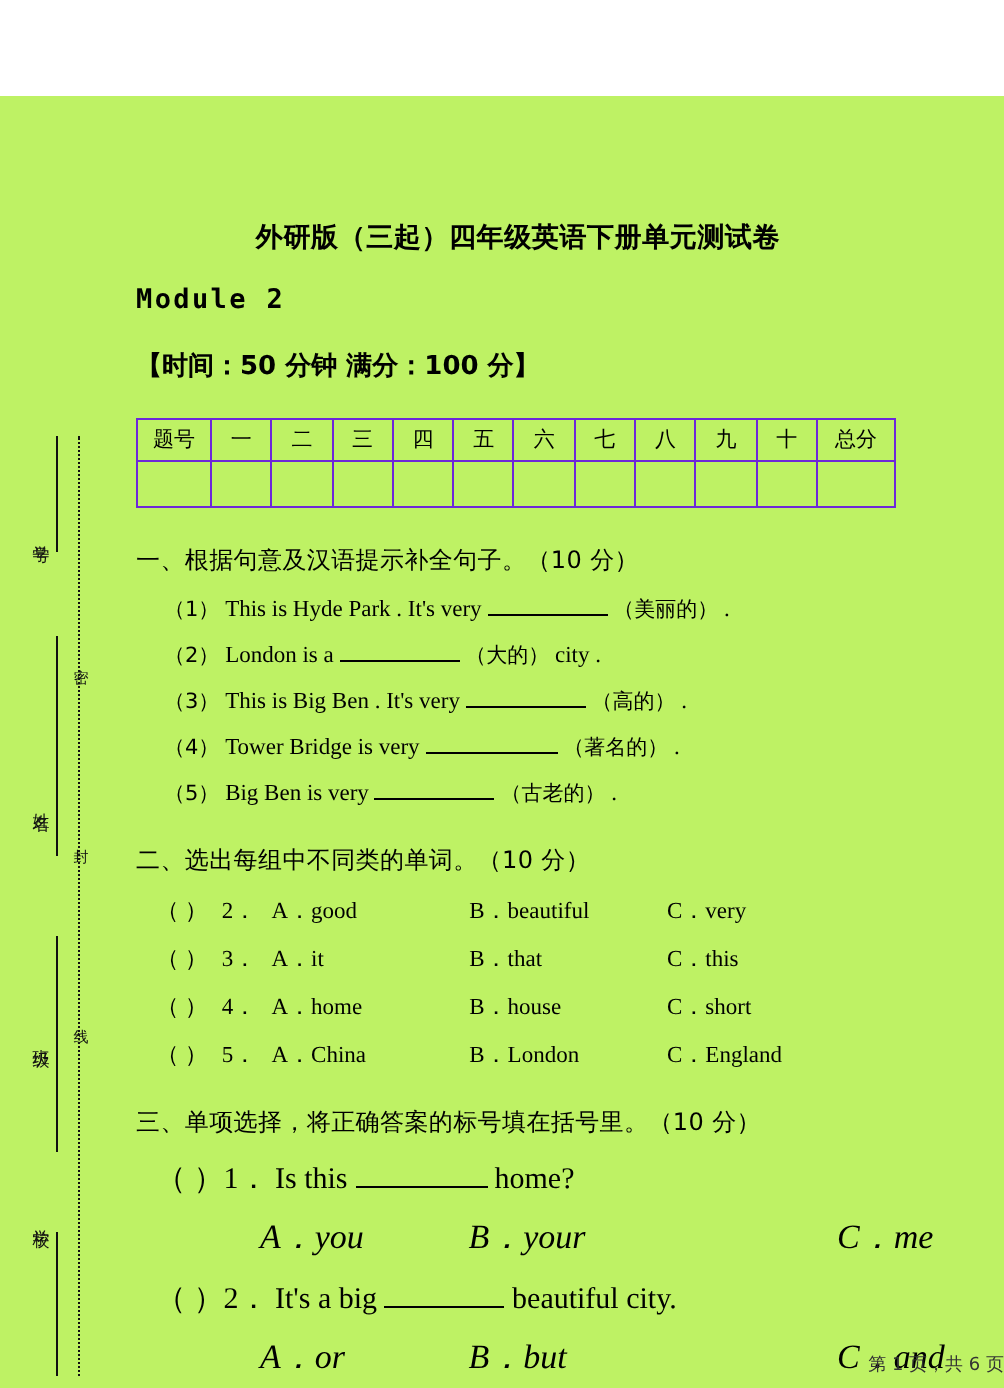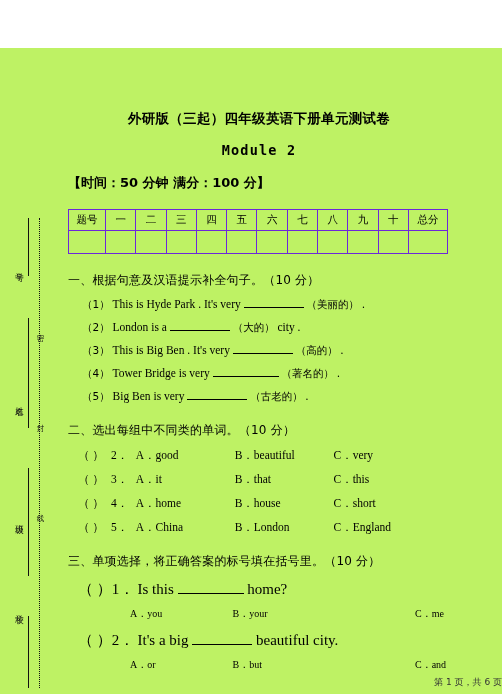--- a/index.html
+++ b/index.html
@@ -79,21 +79,21 @@
 
   .doc-title {
     text-align: center;
     font-family: "DejaVu Sans", "Liberation Sans", sans-serif;
     font-weight: bold;
     font-size: 13.5px;
     letter-spacing: 0.3px;
     margin-top: 62px;
   }
   .doc-subtitle {
-    text-align: center;
+    text-align: left;
     font-family: "DejaVu Sans Mono", "Liberation Mono", monospace;
     font-weight: bold;
     font-size: 13.5px;
     letter-spacing: 1.2px;
     margin-top: 14px;
   }
   .doc-meta {
     text-align: left;
     font-family: "DejaVu Sans", "Liberation Sans", sans-serif;
     font-weight: bold;
@@ -169,24 +169,25 @@
   }
   .opt-a { width: 96px; }
   .opt-b { width: 96px; }
   .stem-row {
     font-size: 15px;
     margin-top: 10px;
     padding-left: 10px;
     white-space: nowrap;
   }
   .opt-row {
-    font-size: 10px;
+    font-size: 17px;
     margin-top: 8px;
     padding-left: 62px;
     white-space: nowrap;
+    font-style: italic;
   }
   .opt-row .opt-a { width: 100px; }
   .opt-row .opt-b { width: 180px; }
 
   
   #footer {
     position: absolute;
     left: 0;
     top: 628px;
     width: 502px;

